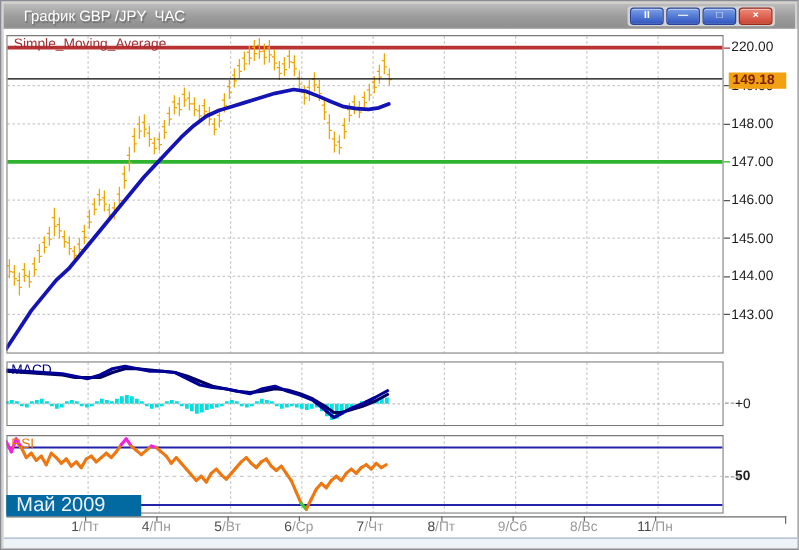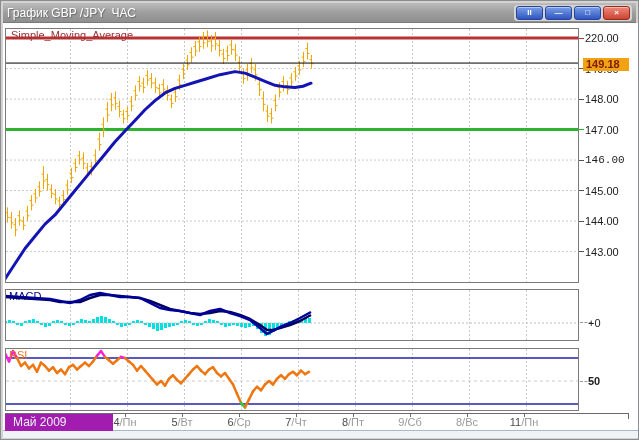--- a/index.html
+++ b/index.html
@@ -1,19 +1,19 @@
 <!DOCTYPE html>
 <html><head>
 <meta charset="utf-8">
 <style>
   html,body{margin:0;padding:0;background:#d8d8d8;font-family:"Liberation Sans",sans-serif;}
   .window{position:relative;width:639px;height:440px;background:#d6d3ce;border:1px solid #888c94;box-sizing:border-box;overflow:hidden;}
   .titlebar{position:absolute;left:2px;top:2px;right:2px;height:20px;
     background:linear-gradient(to bottom,#bcbcbc,#9c9c9c 55%,#8f8f8f);
-    display:flex;align-items:center;justify-content:space-between;padding:0 4px;box-sizing:border-box;
+    display:flex;align-items:center;justify-content:space-between;padding:0 16px;box-sizing:border-box;
     border-bottom:1px solid #7a7a7a;}
   .title{color:#ffffff;font-size:12px;text-shadow:1px 1px 1px #6b6b6b;white-space:pre;}
   .btns{display:flex;gap:2px;background:#d2d2d2;border-radius:3px;padding:1px 2px;align-items:center;}
   .wbtn{width:27px;height:14px;border-radius:3px;display:flex;align-items:center;justify-content:center;
     color:#fff;font-size:9px;line-height:13px;cursor:default;
     background:linear-gradient(to bottom,#7aa0e8,#3055c0);border:1px solid #28449a;box-sizing:border-box;
     box-shadow:inset 0 1px 0 rgba(255,255,255,0.45);}
   .wbtn.red{background:linear-gradient(to bottom,#f08878,#cc4433);border-color:#9a2a1a;}
   .wbtn span{font-weight:bold;transform:scale(0.9);}
   .client{position:absolute;left:2px;top:22px;width:635px;height:415px;background:#ffffff;}
@@ -21,22 +21,22 @@
   .lbl{position:absolute;font-size:11px;white-space:nowrap;}
   .lbl.sma{left:8px;top:6px;color:#a03136;}
   .lbl.macd{left:6px;top:267px;color:#000080;}
   .lbl.rsi{left:6px;top:326px;color:#ee7711;}
   .chip{position:absolute;left:580px;top:35px;width:46px;height:13px;background:#f2a113;color:#7b2000;
     font-size:11px;font-weight:bold;text-align:left;padding-left:3px;line-height:13px;box-sizing:border-box;}
   .axlbl{position:absolute;font-size:11px;color:#222;}
   .axlbl.zero{left:585px;top:294px;}
   .axlbl.mid{left:585px;top:352px;font-weight:bold;}
   .dashTick{position:absolute;width:12px;height:0;border-top:1px dashed #999;}
-  .month{position:absolute;left:2px;top:391px;height:17px;min-width:92px;background:#a21caf;color:#eef2f7;
-    font-size:12px;line-height:17px;padding:0 8px 0 8px;z-index:1;}
+  .month{position:absolute;left:2px;top:373px;height:17px;min-width:92px;background:#0369a1;color:#eef2f7;
+    font-size:16px;line-height:17px;padding:0 8px 0 8px;z-index:1;}
   .pricelbl{position:absolute;left:582px;width:48px;font-size:11px;color:#1c1c1c;height:12px;line-height:12px;}
   .ptick{position:absolute;left:576px;width:5px;height:1px;background:#555;}
   .datelbl{position:absolute;top:393px;font-size:11px;white-space:nowrap;transform:translateX(-50%);}
   .datelbl .d{color:#4a4a4a;}
   .datelbl .w{color:#9a9a9a;margin-top:28px;}
   .datelbl.muted .d{color:#9a9a9a;}
   .axline{position:absolute;left:2px;top:390px;width:624px;height:1px;background:#6b6b6b;}
   .axend{position:absolute;left:625px;top:390px;width:1px;height:6px;background:#6b6b6b;}
   .dtick{position:absolute;width:1px;height:4px;background:#6b6b6b;top:390px;}
   .bottomstrip{position:absolute;left:0;bottom:0;width:635px;height:7px;background:#eef3f8;border-top:1px solid #a9b7c6;}
@@ -512,21 +512,21 @@
     <div id="priceAxis">
         <div class="ptick" style="top: 14.565px; background: rgb(185, 51, 51);"></div>
         <div class="pricelbl" style="top: 9.065px;">220.00</div>
         <div class="ptick" style="top: 45.065px;"></div>
         <div class="pricelbl" style="top: 39.565px;">149.00</div>
         <div class="ptick" style="top: 75.565px;"></div>
         <div class="pricelbl" style="top: 70.065px;">148.00</div>
         <div class="ptick" style="top: 106.065px; background: rgb(46, 179, 46);"></div>
         <div class="pricelbl" style="top: 100.565px;">147.00</div>
         <div class="ptick" style="top: 136.565px;"></div>
-        <div class="pricelbl" style="top: 131.065px; font-family: Liberation Mono, monospace;">146.00</div>
+        <div class="pricelbl" style="top: 131.065px;">146.00</div>
         <div class="ptick" style="top: 167.065px;"></div>
         <div class="pricelbl" style="top: 161.565px;">145.00</div>
         <div class="ptick" style="top: 197.565px;"></div>
         <div class="pricelbl" style="top: 192.065px;">144.00</div>
         <div class="ptick" style="top: 228.065px;"></div>
         <div class="pricelbl" style="top: 222.565px;">143.00</div>
       </div>
     <div class="chip">149.18</div>
 
     <div class="dashTick" style="left:577px;top:299px;"></div>

